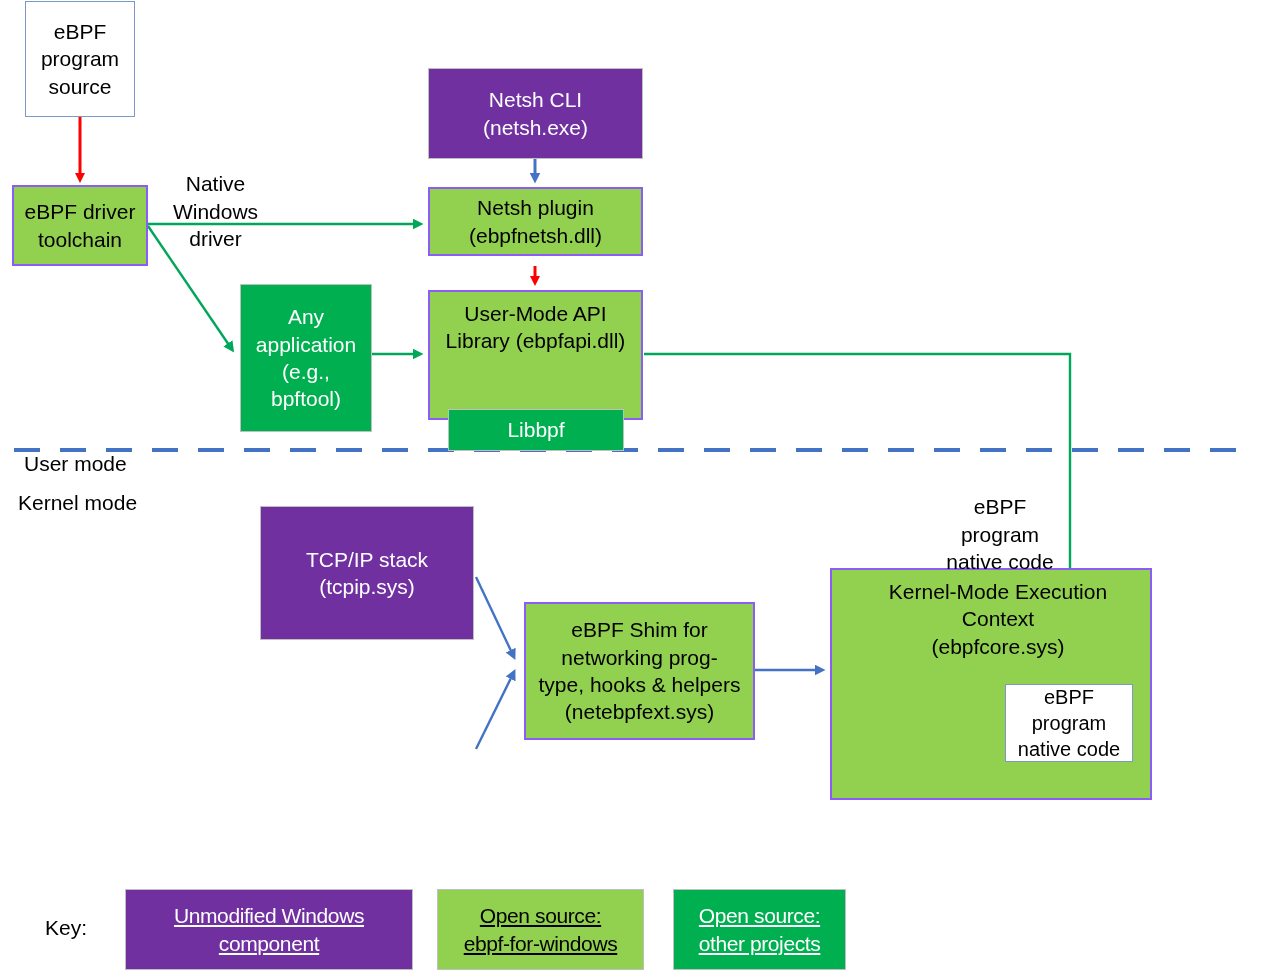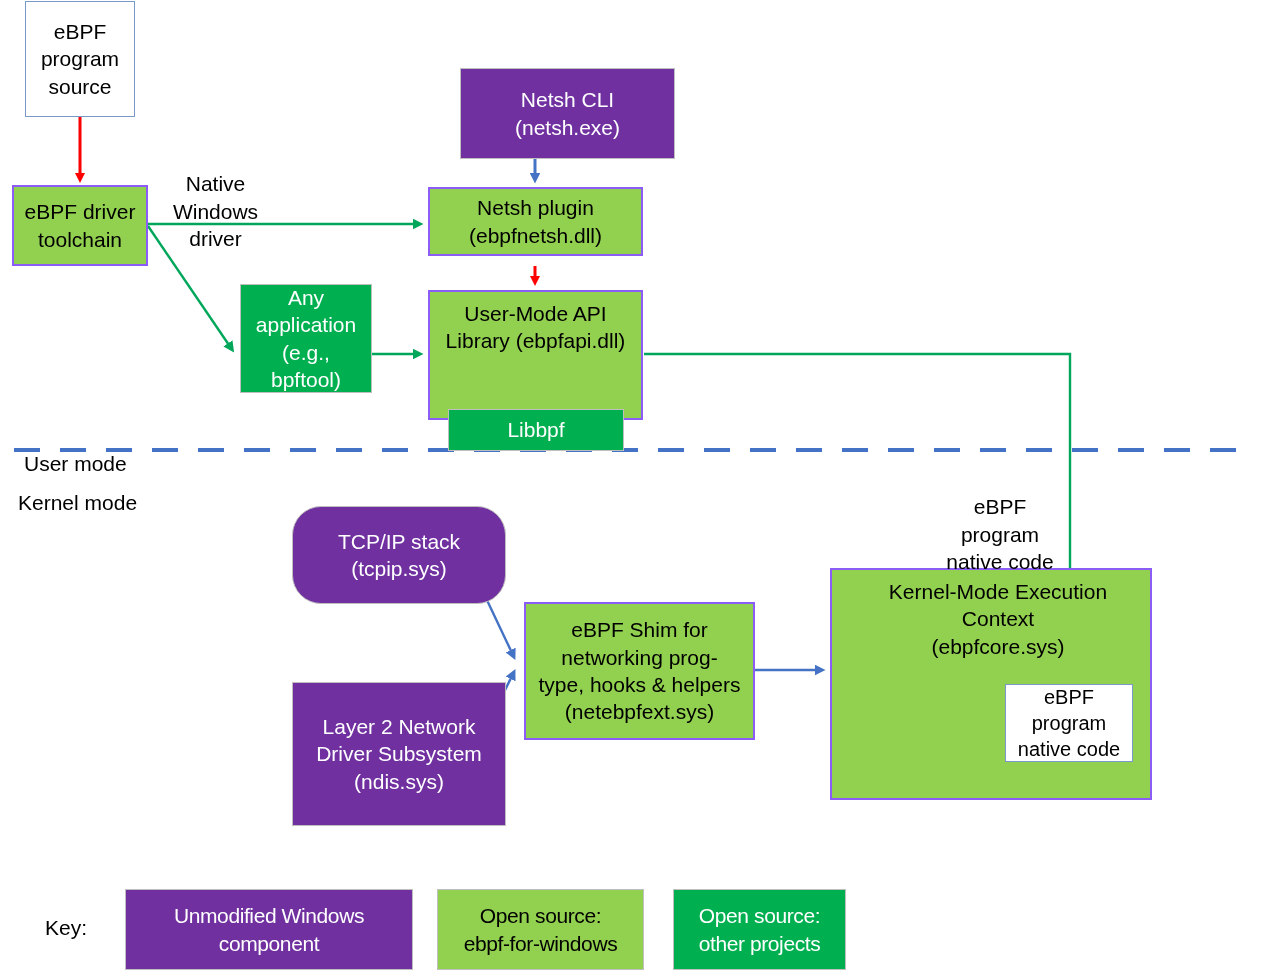--- a/index.html
+++ b/index.html
@@ -26,21 +26,20 @@
     justify-content: center;
     text-align: center;
     line-height: 1.30;
     white-space: pre-line;
     padding: 2px 4px;
   }
   .node-purple {
     background: #7030a0;
     color: #ffffff;
     border: 1px solid #bfbfbf;
-    margin-left: 32px;
   }
   .node-lgreen {
     background: #92d050;
     color: #000000;
     border: 2px solid #8b5cf6;
   }
   .node-dgreen {
     background: #00b050;
     color: #ffffff;
     border: 1px solid #bfbfbf;
@@ -70,20 +69,21 @@
     box-sizing: border-box;
     display: flex;
     align-items: center;
     justify-content: center;
     text-align: center;
     white-space: pre-line;
     line-height: 1.32;
     font-size: 21px;
     letter-spacing: -0.4px;
     border: 1px solid #bfbfbf;
+    text-decoration: underline;
   }
   svg.overlay {
     position: absolute;
     left: 0;
     top: 0;
     width: 1273px;
     height: 973px;
     pointer-events: none;
   }
 </style>
@@ -164,47 +164,42 @@
   <div class="node node-purple" style="left:428px; top:68px; width:215px; height:91px; font-size:21px;">
     <span>Netsh CLI
 (netsh.exe)</span>
   </div>
 
   <div class="node node-lgreen" style="left:428px; top:187px; width:215px; height:69px; font-size:21px;">
     <span>Netsh plugin
 (ebpfnetsh.dll)</span>
   </div>
 
-  <div class="node node-dgreen" style="left:240px; top:284px; width:132px; height:109px; font-size:21px;">
+  <div class="node node-dgreen" style="left:240px; top:284px; width:132px; height:148px; font-size:21px;">
     <span>Any
 application
 (e.g.,
 bpftool)</span>
   </div>
 
   <div class="node node-lgreen" style="left:428px; top:290px; width:215px; height:130px; font-size:21px;
               align-items:flex-start; padding-top:8px;">
     <span>User-Mode API
 Library (ebpfapi.dll)</span>
   </div>
 
   <div class="node node-dgreen" style="left:448px; top:364px; width:176px; height:42px; font-size:21px;margin-top:45px;">
     <span>Libbpf</span>
   </div>
 
-  <div class="node node-purple" style="left:260px; top:506px; width:214px; height:98px; font-size:21px;border-radius:29px;">
+  <div class="node node-purple" style="left:260px; top:506px; width:214px; height:134px; font-size:21px;">
     <span>TCP/IP stack
 (tcpip.sys)</span>
   </div>
 
-  <div class="node node-purple" style="left:260px; top:682px; width:214px; height:144px; font-size:21px;">
-    <span>Layer 2 Network
-Driver Subsystem
-(ndis.sys)</span>
-  </div>
 
   <div class="node node-lgreen" style="left:524px; top:602px; width:231px; height:138px; font-size:21px;">
     <span>eBPF Shim for
 networking prog-
 type, hooks &amp; helpers
 (netebpfext.sys)</span>
   </div>
 
   <div class="node node-lgreen" style="left:830px; top:568px; width:322px; height:232px; font-size:21px;
               align-items:flex-start; padding-top:8px;padding-left:18px;">

